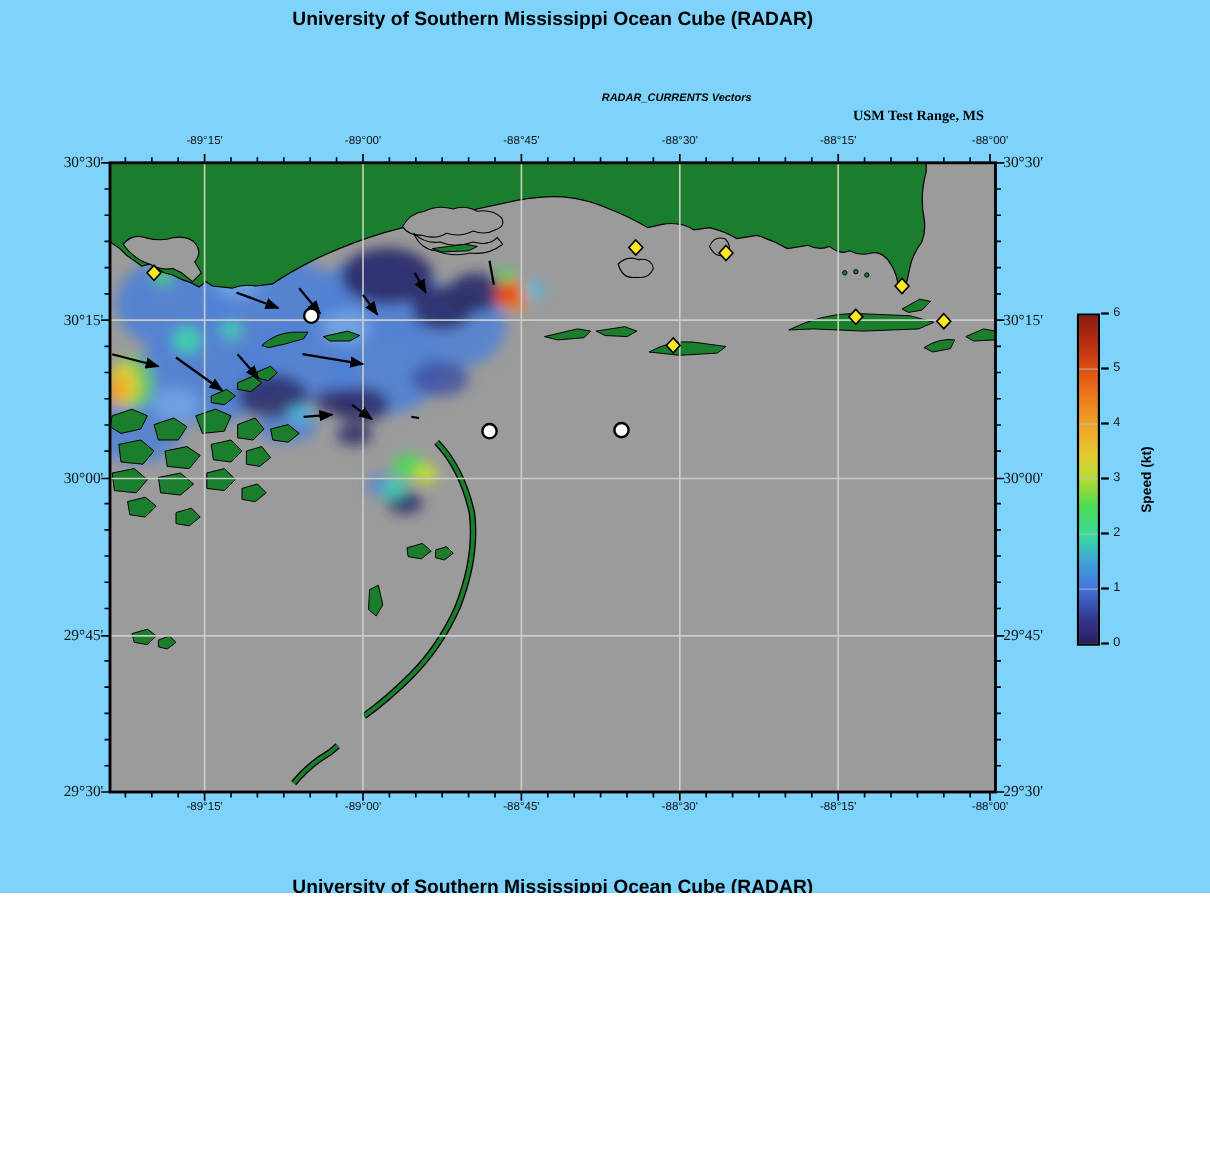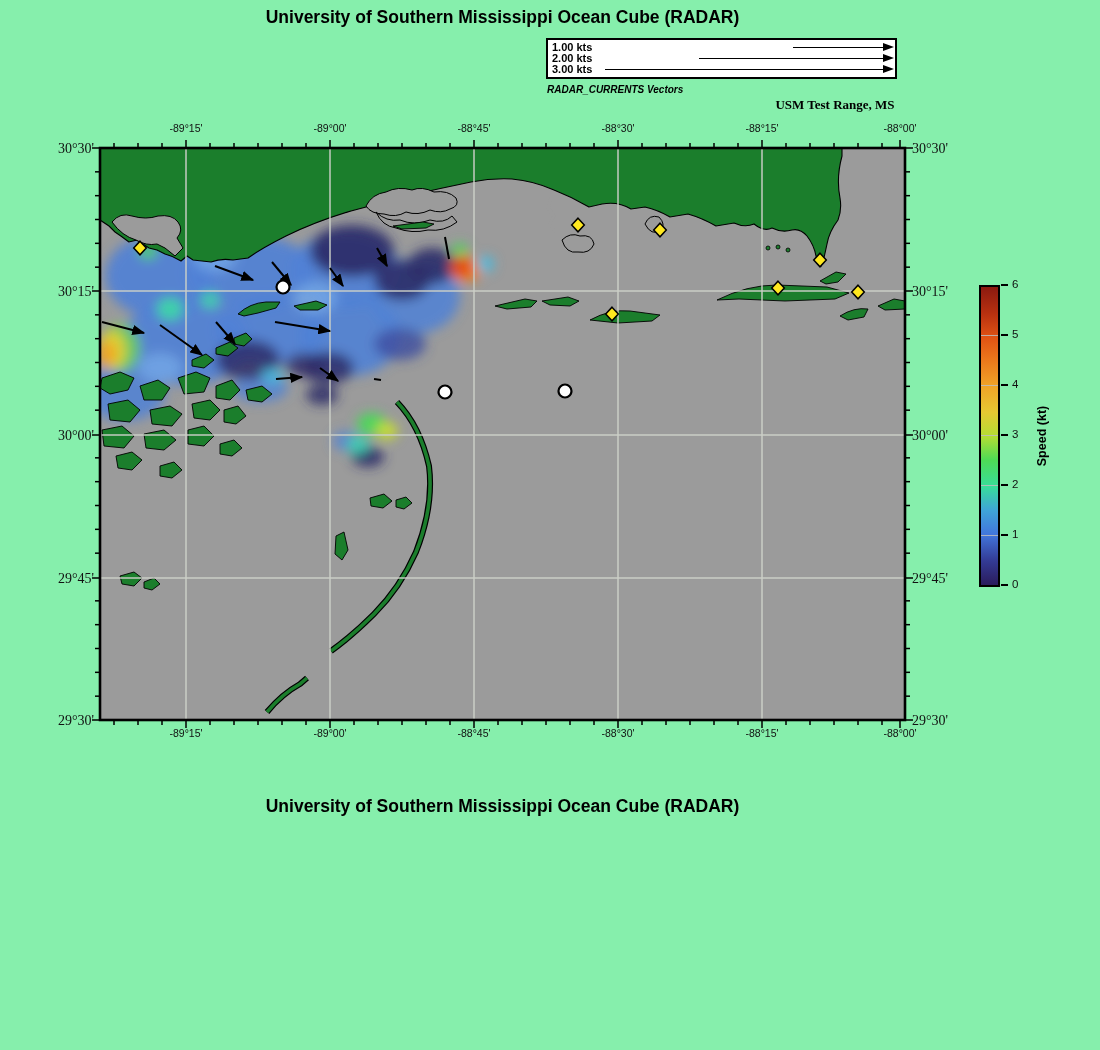--- a/index.html
+++ b/index.html
@@ -1,16 +1,16 @@
 <!DOCTYPE html>
 <html><head>
 <meta charset="utf-8">
 <style>
   html,body{margin:0;padding:0;background:#ffffff;}
-  .canvas{position:relative;width:1100px;height:1050px;background:#86efac;overflow:hidden;
+  .canvas{position:relative;width:1100px;height:812px;background:#7dd3fc;overflow:hidden;
           font-family:"Liberation Sans",sans-serif;color:#000;}
   .abs{position:absolute;}
   .title-top{left:100px;top:7px;width:805px;text-align:center;font-size:17.5px;font-weight:bold;}
   .title-bottom{left:100px;top:796px;width:805px;text-align:center;font-size:17.5px;font-weight:bold;}
   .subtitle{left:100px;top:99px;width:805px;text-align:center;
             font-family:"Liberation Serif",serif;font-size:17px;font-weight:bold;}
   .range-label{left:745px;top:97px;width:180px;text-align:center;
                font-family:"Liberation Serif",serif;font-size:13px;font-weight:bold;}
   .legend{left:110px;top:37px;}
   .legend-row{display:flex;align-items:center;height:16px;}
@@ -33,31 +33,20 @@
               transform:translate(-50%,-50%) rotate(-90deg);}
 </style>
 </head>
 <body>
 
 <div class="canvas">
 
   <div class="abs title-top">University of Southern Mississippi Ocean Cube (RADAR)</div>
 
 
-  <div class="abs vecbox" id="vecbox">
-      <span class="vec-label" style="top: 1.5px;">1.00 kts</span>
-      <div class="vec-line" style="left: 245px; top: 6.75px; width: 94px;"></div>
-      <div class="vec-head" style="left: 335px; top: 3px;"></div>
-      <span class="vec-label" style="top: 12.5px;">2.00 kts</span>
-      <div class="vec-line" style="left: 151px; top: 17.75px; width: 188px;"></div>
-      <div class="vec-head" style="left: 335px; top: 14px;"></div>
-      <span class="vec-label" style="top: 23.5px;">3.00 kts</span>
-      <div class="vec-line" style="left: 57px; top: 28.75px; width: 282px;"></div>
-      <div class="vec-head" style="left: 335px; top: 25px;"></div>
-    </div>
   <div class="abs vec-caption">RADAR_CURRENTS Vectors</div>
 
   <div class="abs range-label">USM Test Range, MS</div>
 
   <svg id="map-svg" class="abs" style="left: 86px; top: 134px; position: absolute;" width="833" height="600" viewBox="-14 -14 833 600">
       <defs>
         <filter id="blobblur" x="-60%" y="-60%" width="220%" height="220%">
           <feGaussianBlur stdDeviation="6"></feGaussianBlur>
         </filter>
         <marker id="ah" viewBox="0 0 10 8" refX="9" refY="4" markerWidth="6.5" markerHeight="5.2" orient="auto">

